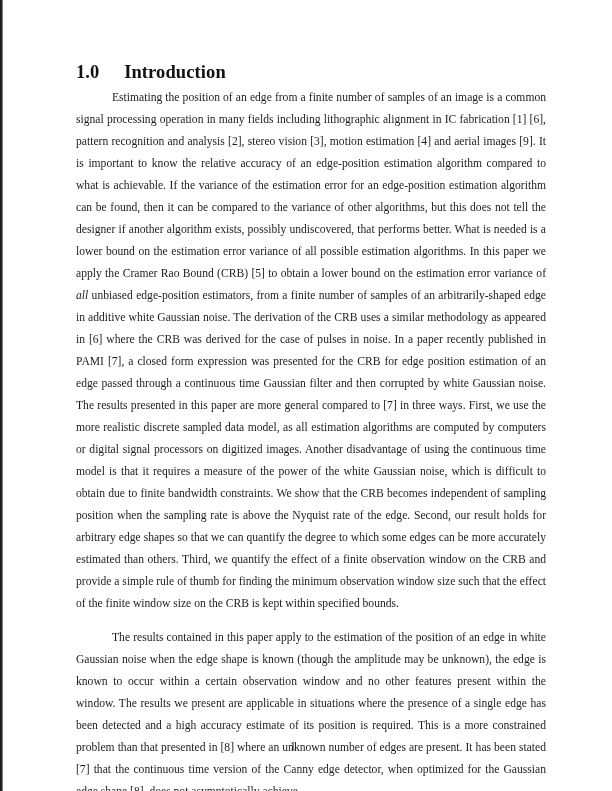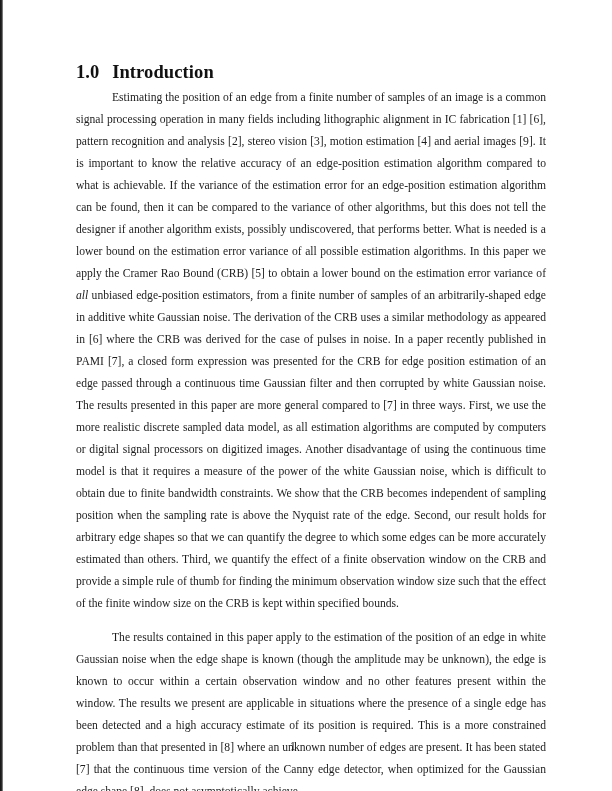--- a/index.html
+++ b/index.html
@@ -9,21 +9,21 @@
   }
   .scan-edge {
     position: absolute; left: 0; top: 0; width: 3px; height: 791px;
     background: linear-gradient(to right, #111 0, #333 2px, #bbb 3px);
   }
   .heading {
     position: absolute; left: 76px; top: 62px;
     font-family: "Liberation Serif", serif; font-weight: bold; font-size: 18.5px;
     color: #111; margin: 0; letter-spacing: 0.1px;
   }
-  .heading .num { margin-right: 8px; }
+  .heading .num { margin-right: 20px; }
   .body-text {
     position: absolute; left: 76px; top: 87px; width: 470px;
   }
   .para {
     margin: 0; font-size: 11.6px; line-height: 22px; text-align: justify;
     text-indent: 36px; color: #1c1c1c;
   }
   .para + .para { margin-top: 12px; }
   .para em { font-style: italic; }
   .page-number {

